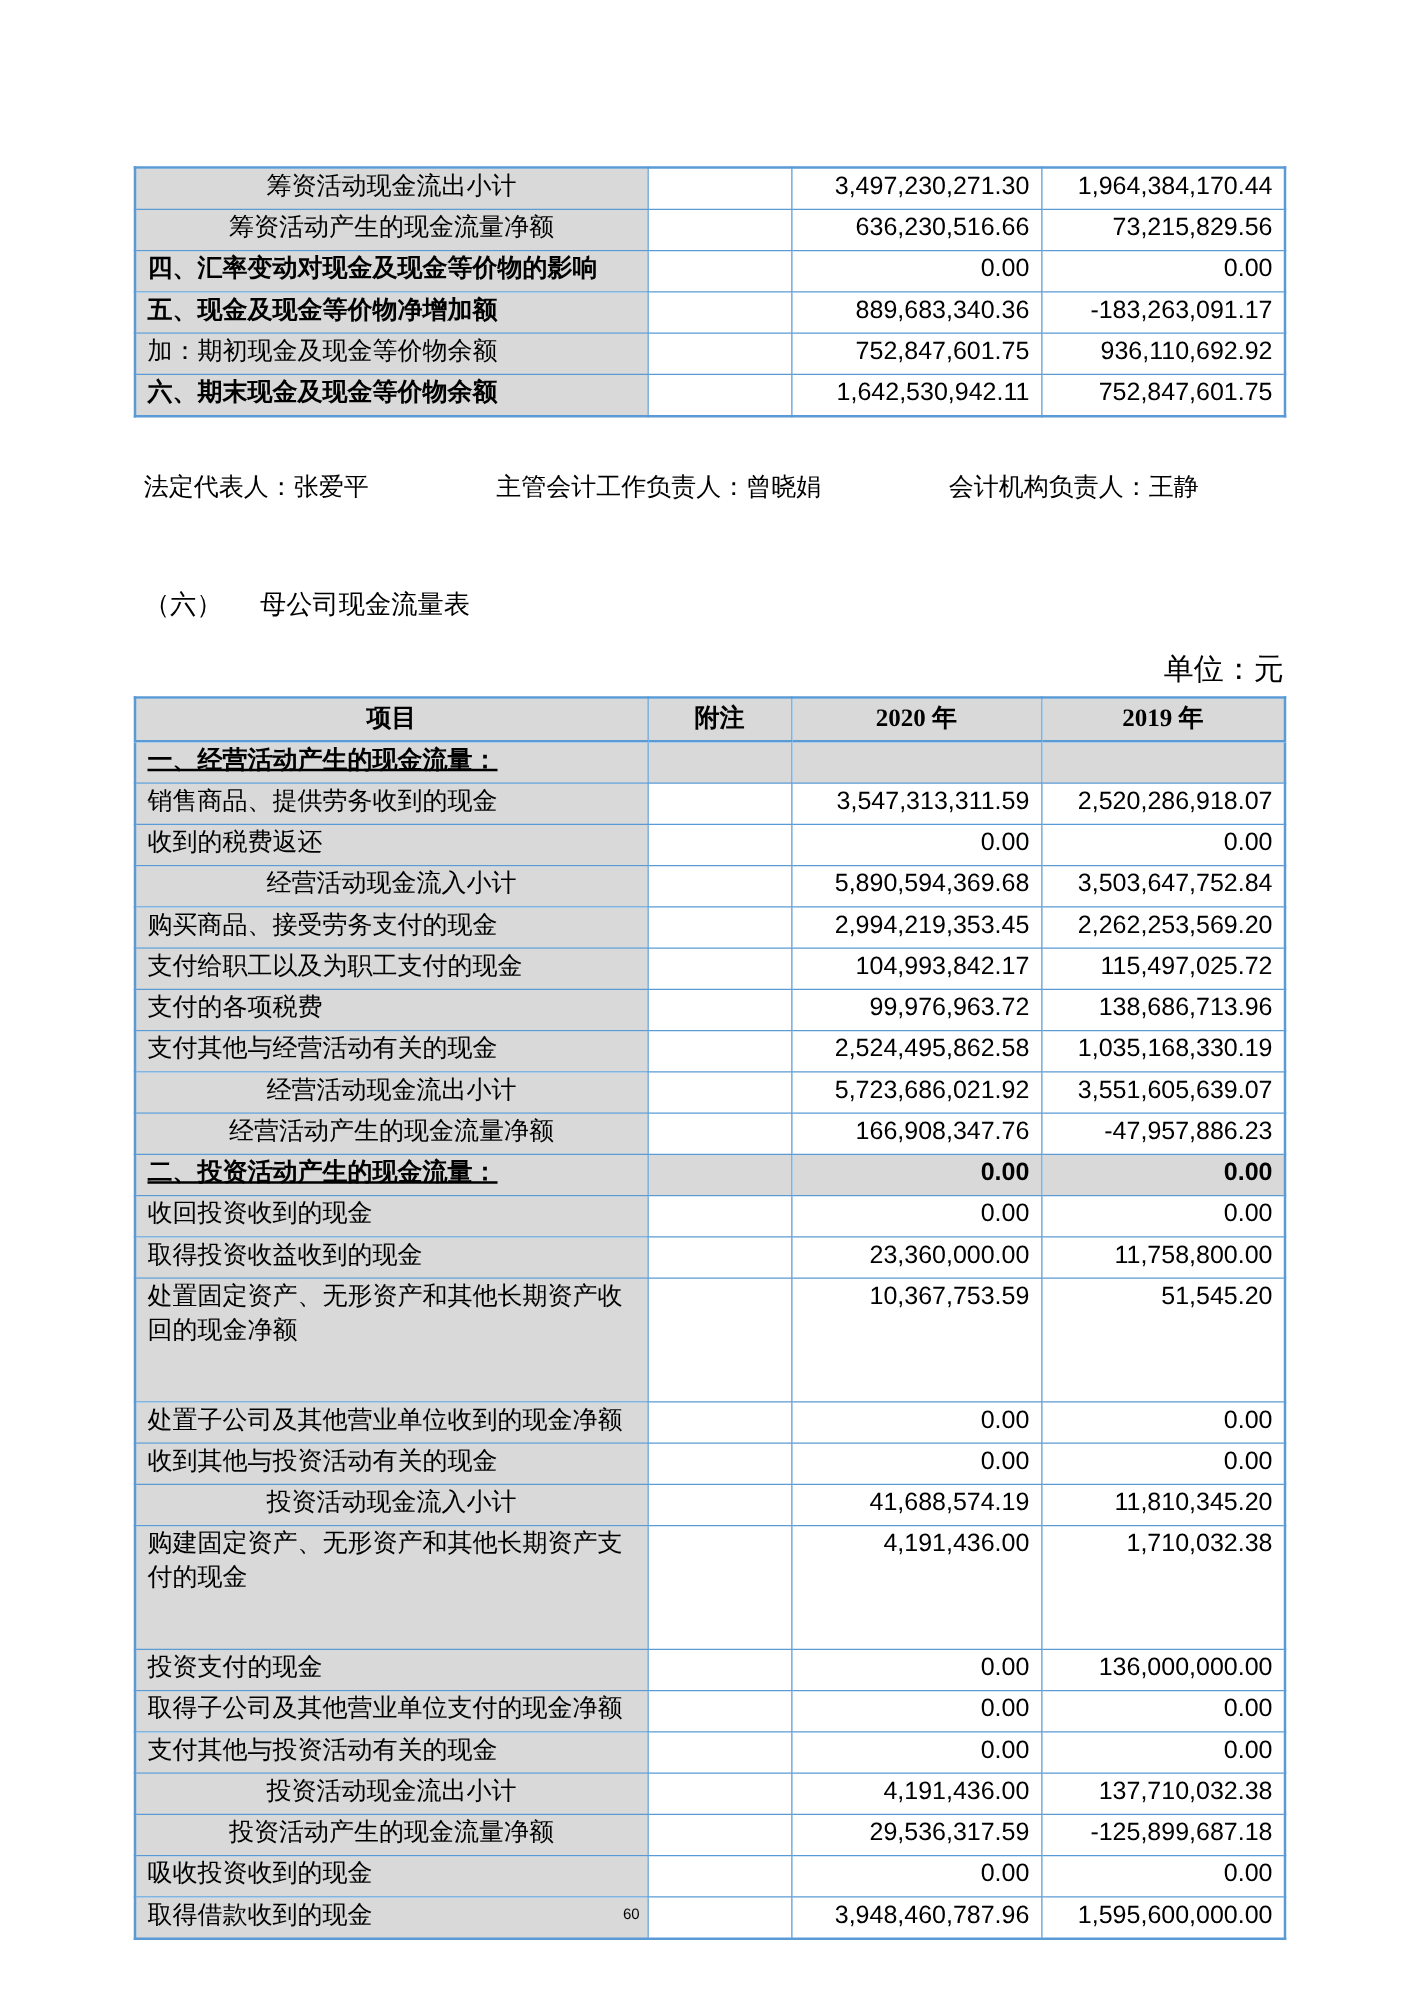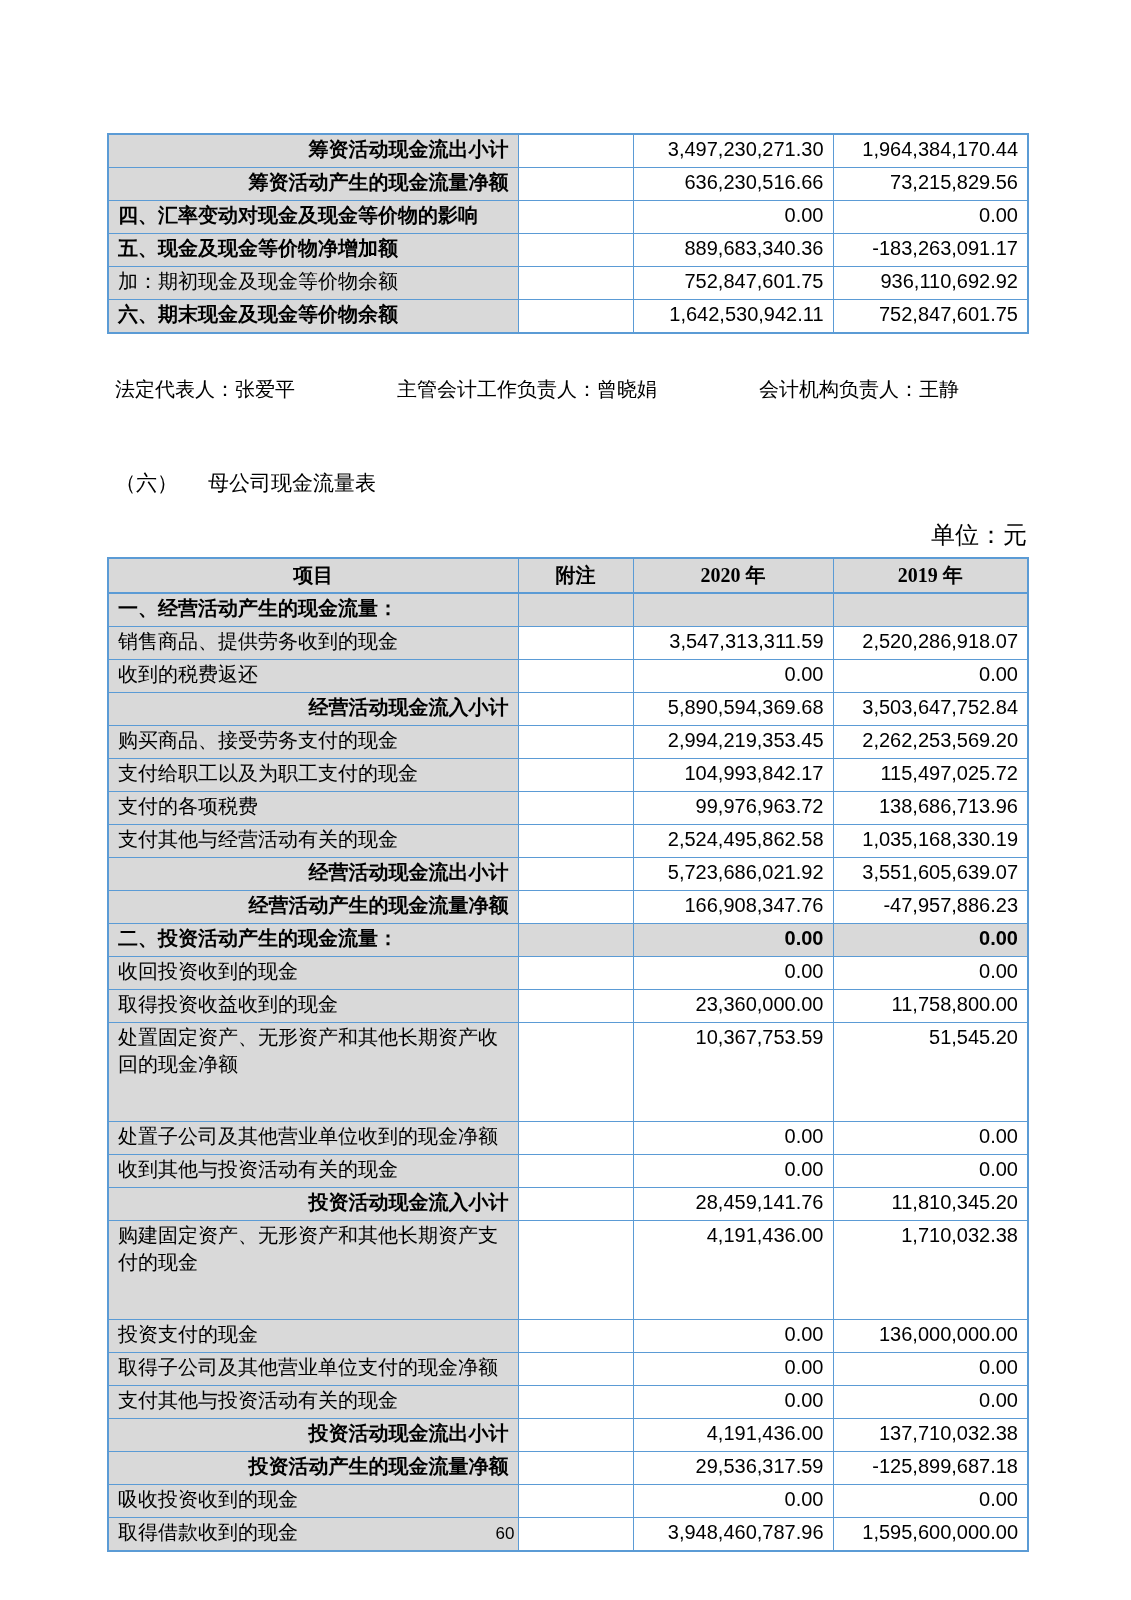--- a/index.html
+++ b/index.html
@@ -44,24 +44,24 @@
   }
   .label-cell { background: var(--shade); text-align: left; }
   .note-cell  { background: #ffffff; }
   .num-cell   {
     background: #ffffff;
     text-align: right;
     font-family: "Liberation Sans", "DejaVu Sans", sans-serif;
     font-size: 19px;
     padding-top: 3px;
   }
-  .row-subtotal .label-cell { text-align: right; font-weight: bold; }
+  .row-subtotal .label-cell { text-align: center; font-weight: normal; }
   .row-major    .label-cell { font-weight: bold; }
   .row-section td { background: var(--shade); font-weight: bold; }
-  .row-section .label-cell { text-align: left; }
+  .row-section .label-cell { text-align: left; text-decoration: underline; }
   tr.tall td { height: 96px; }
 
   .top-table { margin-top: 133px; }
 
   .signature-row {
     margin: 42px 104px 0 115px;
     display: flex;
     align-items: flex-end;
     font-size: 20px;
   }
@@ -81,21 +81,21 @@
     text-align: right;
     font-size: 24px;
   }
 
   .page-number {
     position: absolute;
     top: 1524px;
     left: 0;
     width: 1010px;
     text-align: center;
-    font-size: 17px;
+    font-size: 12px;
     font-family: "Liberation Sans", "DejaVu Sans", sans-serif;
   }
 </style>
 </head>
 <body>
 
 <div class="page">
 
   <table class="fin-table top-table">
     <colgroup>
@@ -264,21 +264,21 @@
         </tr>
         <tr class="row-item">
           <td class="label-cell">收到其他与投资活动有关的现金</td>
           <td class="note-cell"></td>
           <td class="num-cell">0.00</td>
           <td class="num-cell">0.00</td>
         </tr>
         <tr class="row-subtotal">
           <td class="label-cell">投资活动现金流入小计</td>
           <td class="note-cell"></td>
-          <td class="num-cell">28,459,141.76</td>
+          <td class="num-cell">41,688,574.19</td>
           <td class="num-cell">11,810,345.20</td>
         </tr>
         <tr class="row-item tall">
           <td class="label-cell">购建固定资产、无形资产和其他长期资产支付的现金</td>
           <td class="note-cell"></td>
           <td class="num-cell">4,191,436.00</td>
           <td class="num-cell">1,710,032.38</td>
         </tr>
         <tr class="row-item">
           <td class="label-cell">投资支付的现金</td>

